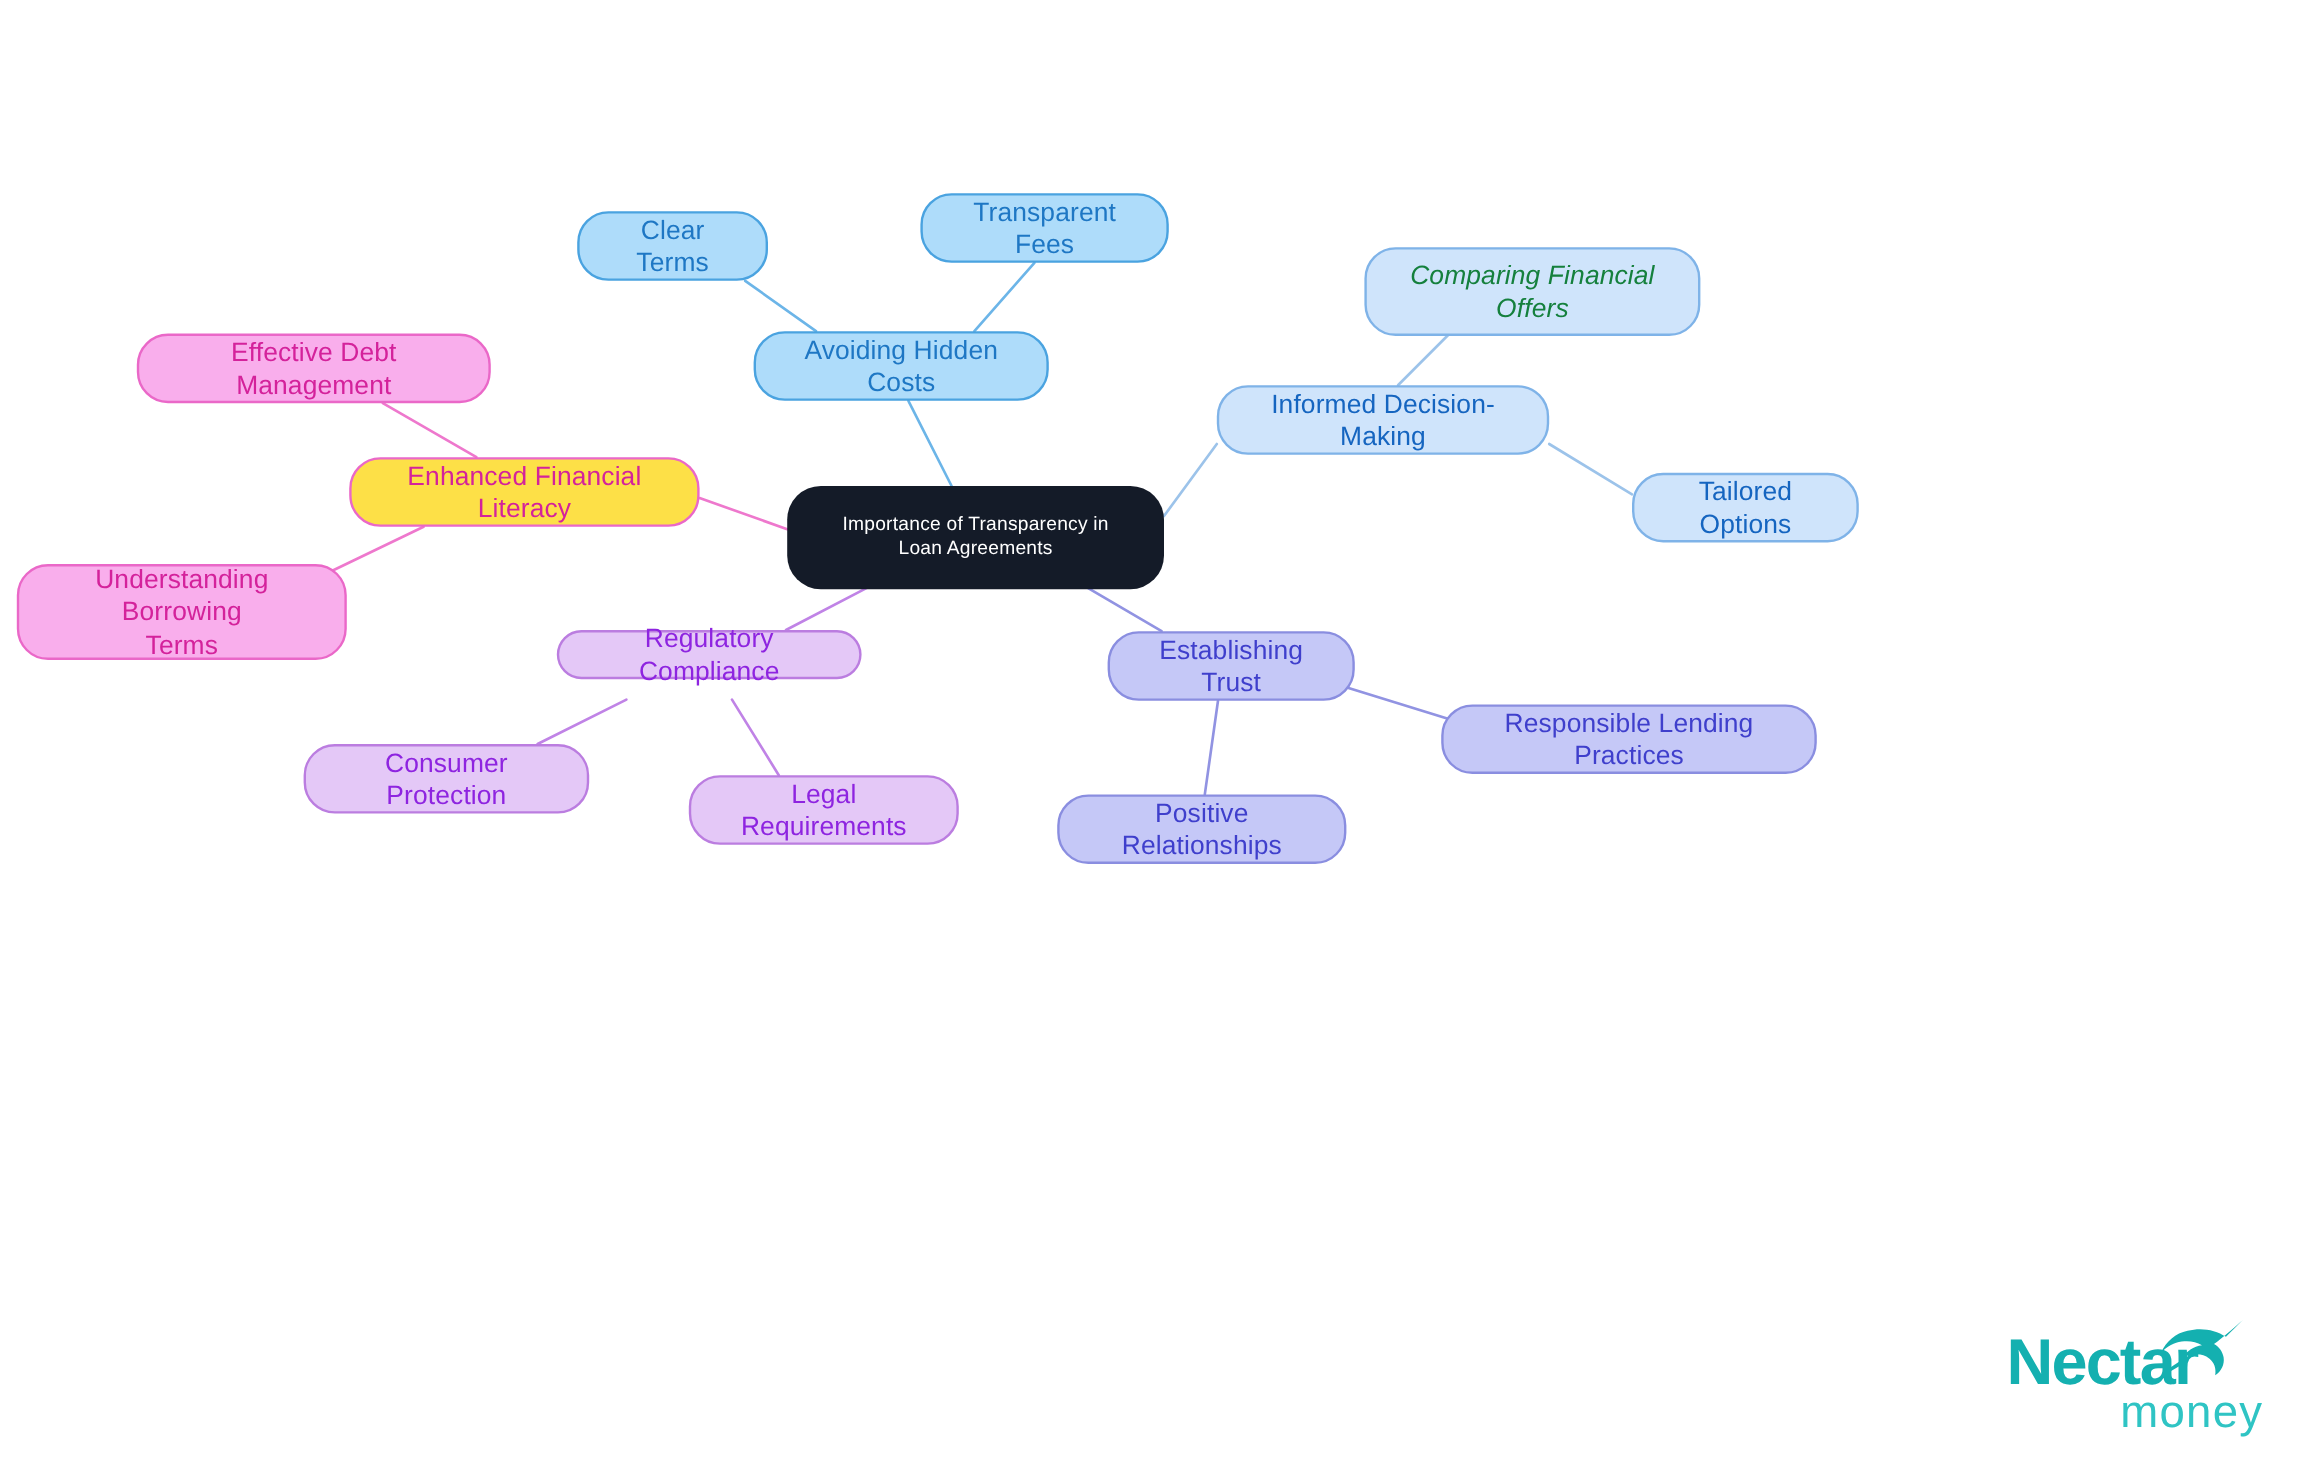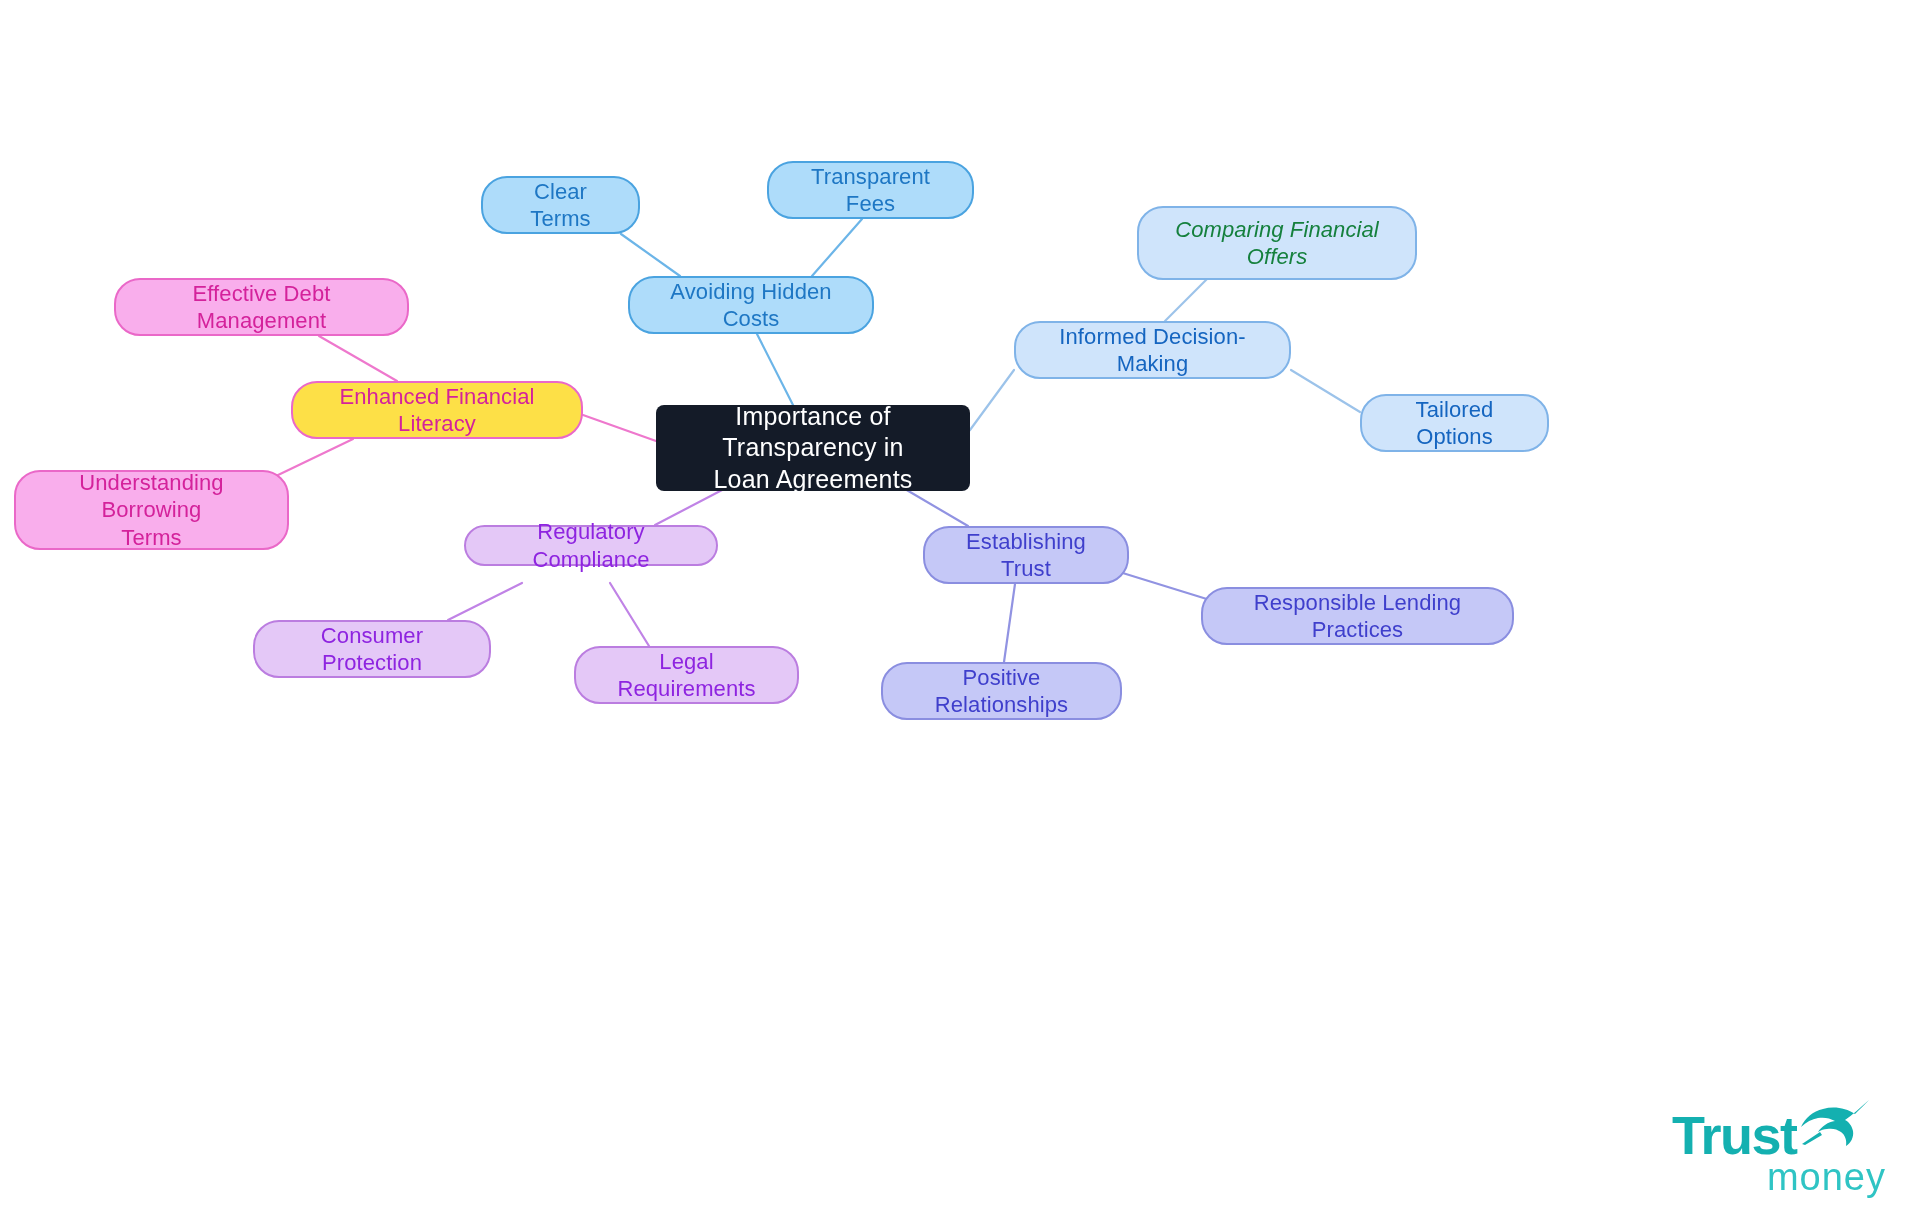--- a/index.html
+++ b/index.html
@@ -38,23 +38,23 @@
     border-radius: 26px;
     border-style: solid;
     border-width: 2px;
     padding: 0 18px;
     line-height: 1.25;
     letter-spacing: 0.1px;
     white-space: pre-line;
   }
   .node.root {
     border-width: 0;
-    border-radius: 8px;
+    border-radius: 28px;
     color: #ffffff;
-    font-size: 25px;
+    font-size: 16px;
     letter-spacing: 0.2px;
   }
   .node.branch { font-size: 22px; }
   .node.leaf   { font-size: 22px; }
 
   
   #logo {
     position: absolute;
     left: 1672px;
     top: 1104px;
@@ -132,17 +132,17 @@
 
   <div id="logo">
     <svg class="bird" viewBox="0 0 70 54" xmlns="http://www.w3.org/2000/svg">
       <path id="bird-path" d="M69 2 C60 10 52 17 45 22 C49 24 52 28 53 33
                C54 39 51 45 46 48 C47 42 45 37 41 34 C37 31 32 30 27 31
                C24 31 21 32 18 34 C22 28 28 24 35 23
                C30 20 24 19 18 20 C12 21 6 24 1 29
                C5 20 13 13 23 11 C34 8 46 10 55 16 C60 11 65 6 69 2 Z" fill="#14b0b0"></path>
       <path id="beak-path" d="M20 34 L2 46 L5 47 L22 37 Z" fill="#14b0b0"></path>
     </svg>
-    <div class="wordmark" style="color: rgb(20, 176, 176);">Trust</div>
+    <div class="wordmark" style="color: rgb(20, 176, 176);">Nectar</div>
     <div class="submark" style="color: rgb(47, 196, 196);">money</div>
   </div>
 
 </div>
 
 </body></html>

